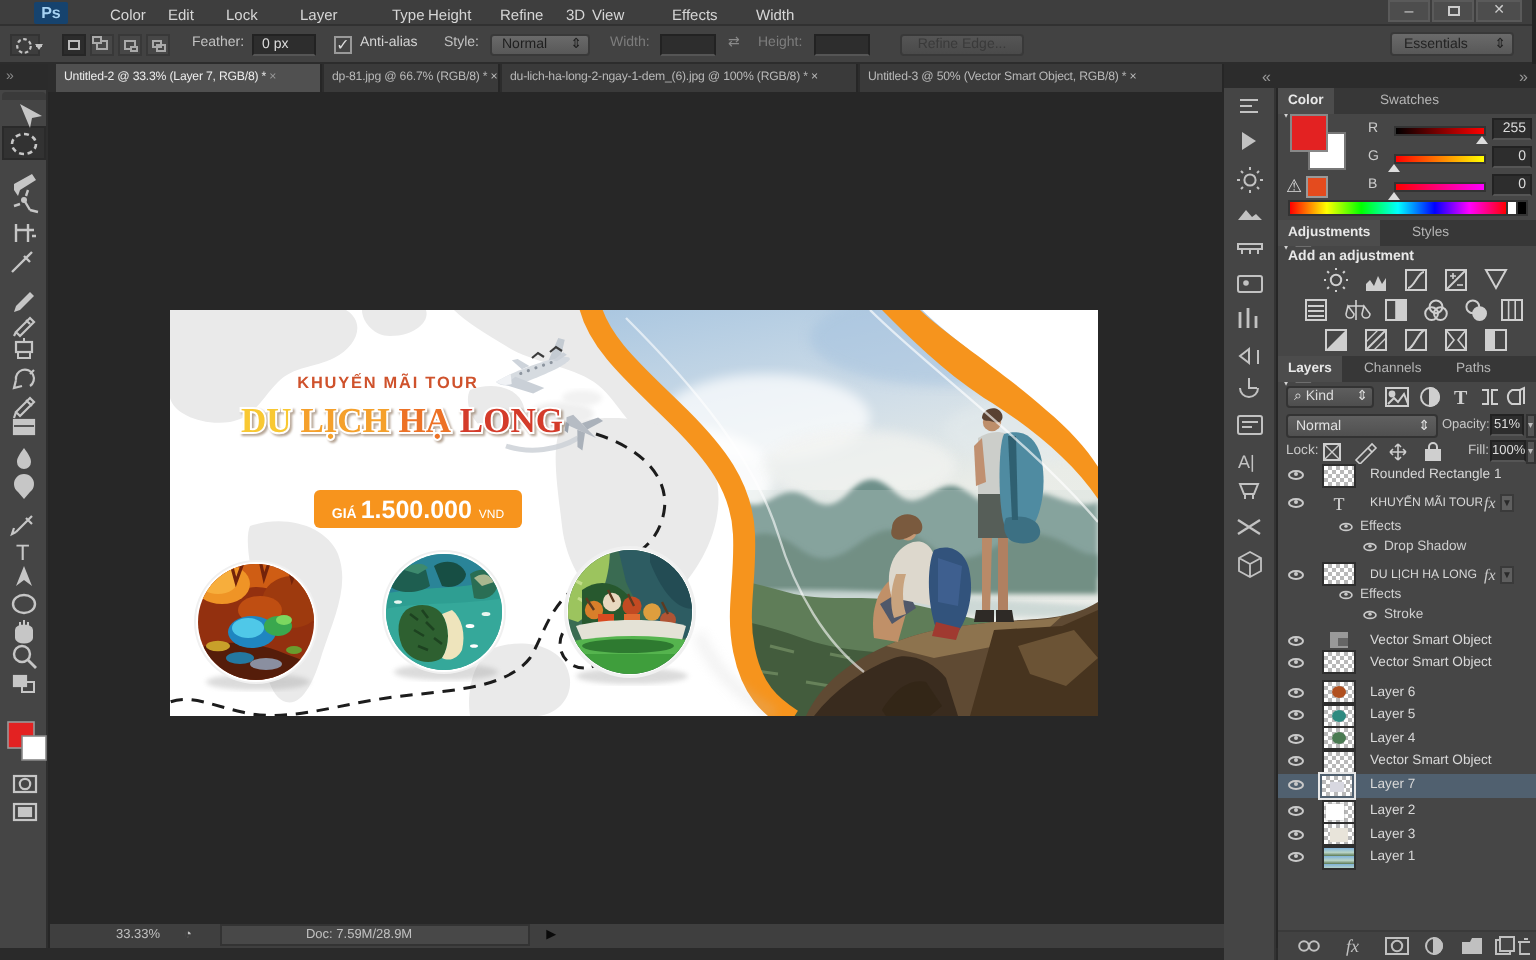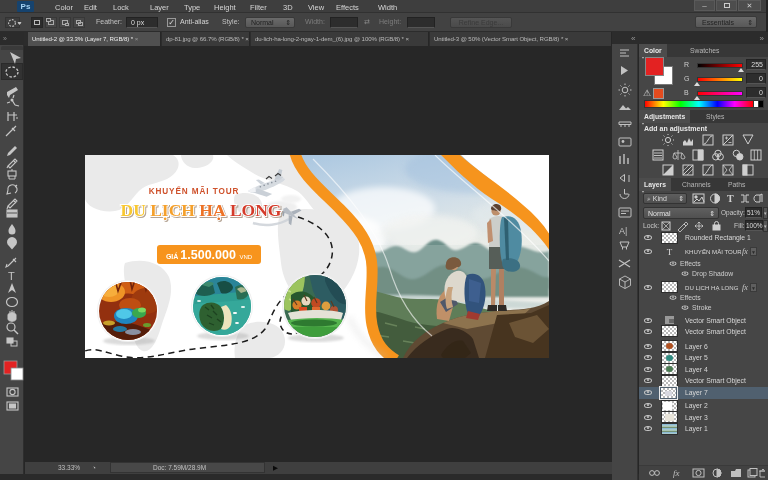--- a/index.html
+++ b/index.html
@@ -33,25 +33,25 @@
 .thumb{position:absolute;left:20px;top:50%;margin-top:-5px;width:15px;height:10px;background-color:#fff;background-image:linear-gradient(45deg,#b9b9b9 25%,transparent 25%,transparent 75%,#b9b9b9 75%),linear-gradient(45deg,#b9b9b9 25%,transparent 25%,transparent 75%,#b9b9b9 75%);background-position:0 0,2px 2px;background-size:4px 4px;outline:1px solid #2e2e2e}
 .lname{position:absolute;left:40px;top:0;line-height:inherit}
 </style></head>
 <body>
 <div class="abs" id="menubar">
 <div id="pslogo">Ps</div>
 <div class="mi" style="left:55px">Color</div>
 <div class="mi" style="left:84px">Edit</div>
 <div class="mi" style="left:113px">Lock</div>
 <div class="mi" style="left:150px">Layer</div>
-<div class="mi" style="left:184px">Type</div>
+<div class="mi" style="left:196px">Type</div>
 <div class="mi" style="left:214px">Height</div>
-<div class="mi" style="left:250px">Filter</div>
+<div class="mi" style="left:250px">Refine</div>
 <div class="mi" style="left:283px">3D</div>
-<div class="mi" style="left:308px">View</div>
+<div class="mi" style="left:296px">View</div>
 <div class="mi" style="left:336px">Effects</div>
 <div class="mi" style="left:378px">Width</div>
 <div class="winbtn" style="left:694px">–</div>
 <div class="winbtn" style="left:716px"><span style="display:inline-block;width:6px;height:5px;border:1px solid #ccc;margin-top:2px"></span></div>
 <div class="winbtn" style="left:738px;width:23px;font-size:7px">✕</div>
 </div>
 <div class="abs" id="optbar">
 <div class="obx" style="left:5px;top:4px;width:15px;height:11px;border:1px solid #333;background:#3d3d3d"></div>
 <svg class="abs" style="left:5px;top:4px" width="90" height="14" viewBox="0 0 90 14" fill="none" stroke="#c2c2c2">
 <circle cx="7" cy="6" r="3.4" stroke-dasharray="1.8,1.3" stroke-width="1.1"></circle>

